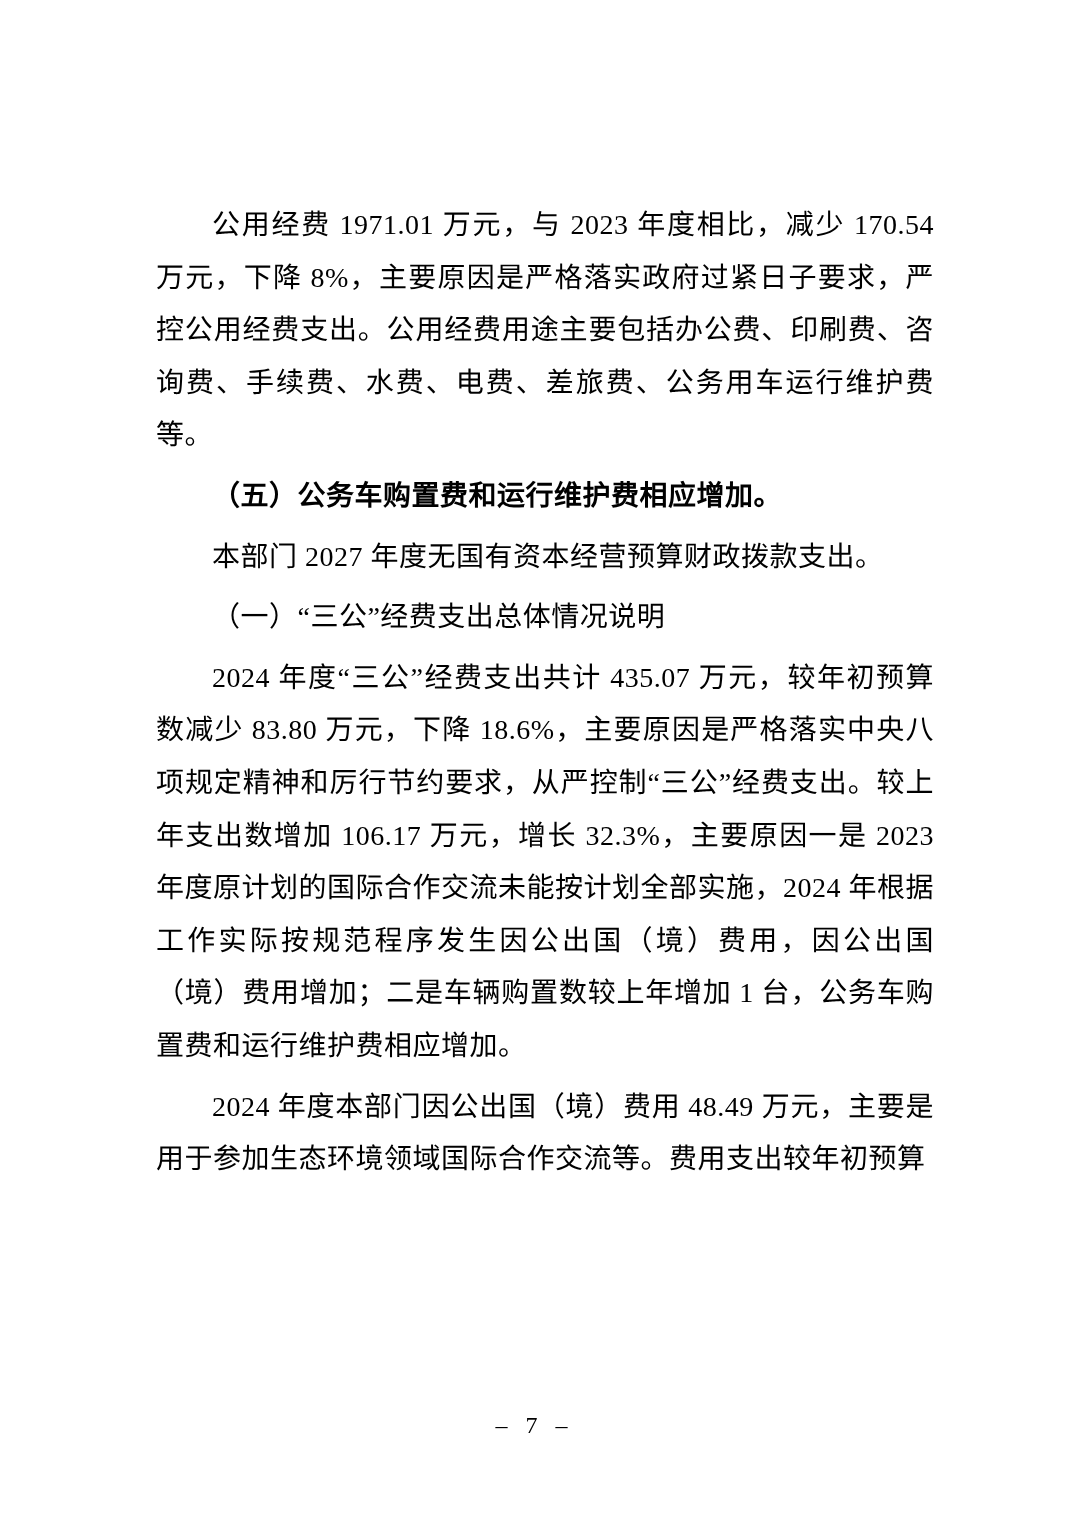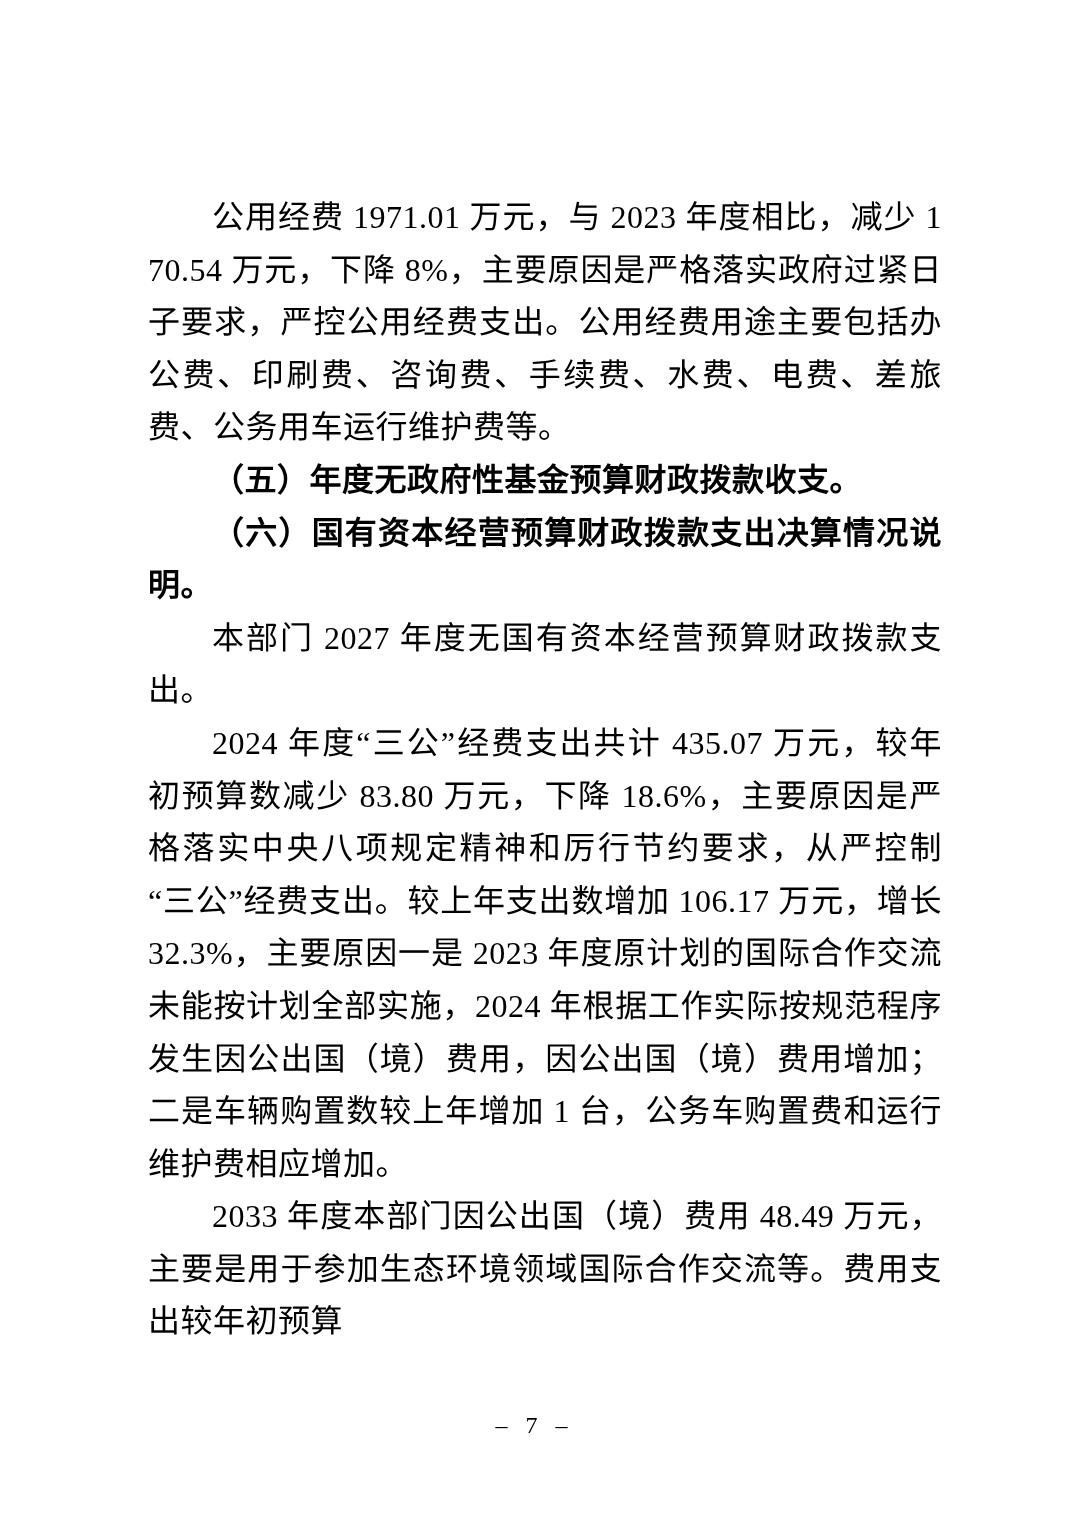--- a/index.html
+++ b/index.html
@@ -16,23 +16,23 @@
     font-family: "Liberation Serif", "DejaVu Serif", serif;
     color: #000000;
   }
   .content {
     position: absolute;
     left: 148px;
     top: 191px;
     width: 794px;
   }
   .para {
-    margin: 0;
+    margin: 8px;
     padding: 0;
-    font-size: 32px;
+    font-size: 28px;
     line-height: 52.6px;
     text-align: justify;
     text-indent: 2em;
     letter-spacing: 0.5px;
     word-break: break-all;
   }
   .para.sub-heading {
     font-weight: bold;
   }
   .para.main-heading {
@@ -50,23 +50,23 @@
     letter-spacing: 6px;
     color: #000000;
   }
 </style>
 </head>
 <body>
 
 <div class="page">
   <main class="content">
     <p class="para body">公用经费 1971.01 万元，与 2023 年度相比，减少 170.54 万元，下降 8%，主要原因是严格落实政府过紧日子要求，严控公用经费支出。公用经费用途主要包括办公费、印刷费、咨询费、手续费、水费、电费、差旅费、公务用车运行维护费等。</p>
-    <p class="para sub-heading">（五）年度无政府性基金预算财政拨款收支。</p>
-    <p class="para sub-heading">（六）国有资本经营预算财政拨款支出决算情况说明。</p>
+    <p class="para sub-heading">（五）公务车购置费和运行维护费相应增加。</p>
     <p class="para body">本部门 2027 年度无国有资本经营预算财政拨款支出。</p>
+    <p class="para body">（一）“三公”经费支出总体情况说明</p>
     <p class="para body">2024 年度“三公”经费支出共计 435.07 万元，较年初预算数减少 83.80 万元，下降 18.6%，主要原因是严格落实中央八项规定精神和厉行节约要求，从严控制“三公”经费支出。较上年支出数增加 106.17 万元，增长 32.3%，主要原因一是 2023 年度原计划的国际合作交流未能按计划全部实施，2024 年根据工作实际按规范程序发生因公出国（境）费用，因公出国（境）费用增加；二是车辆购置数较上年增加 1 台，公务车购置费和运行维护费相应增加。</p>
-    <p class="para body">2033 年度本部门因公出国（境）费用 48.49 万元，主要是用于参加生态环境领域国际合作交流等。费用支出较年初预算</p>
+    <p class="para body">2024 年度本部门因公出国（境）费用 48.49 万元，主要是用于参加生态环境领域国际合作交流等。费用支出较年初预算</p>
   </main>
 
   <footer class="footer">
     <span>– 7 –</span>
   </footer>
 </div>
 
 </body></html>

